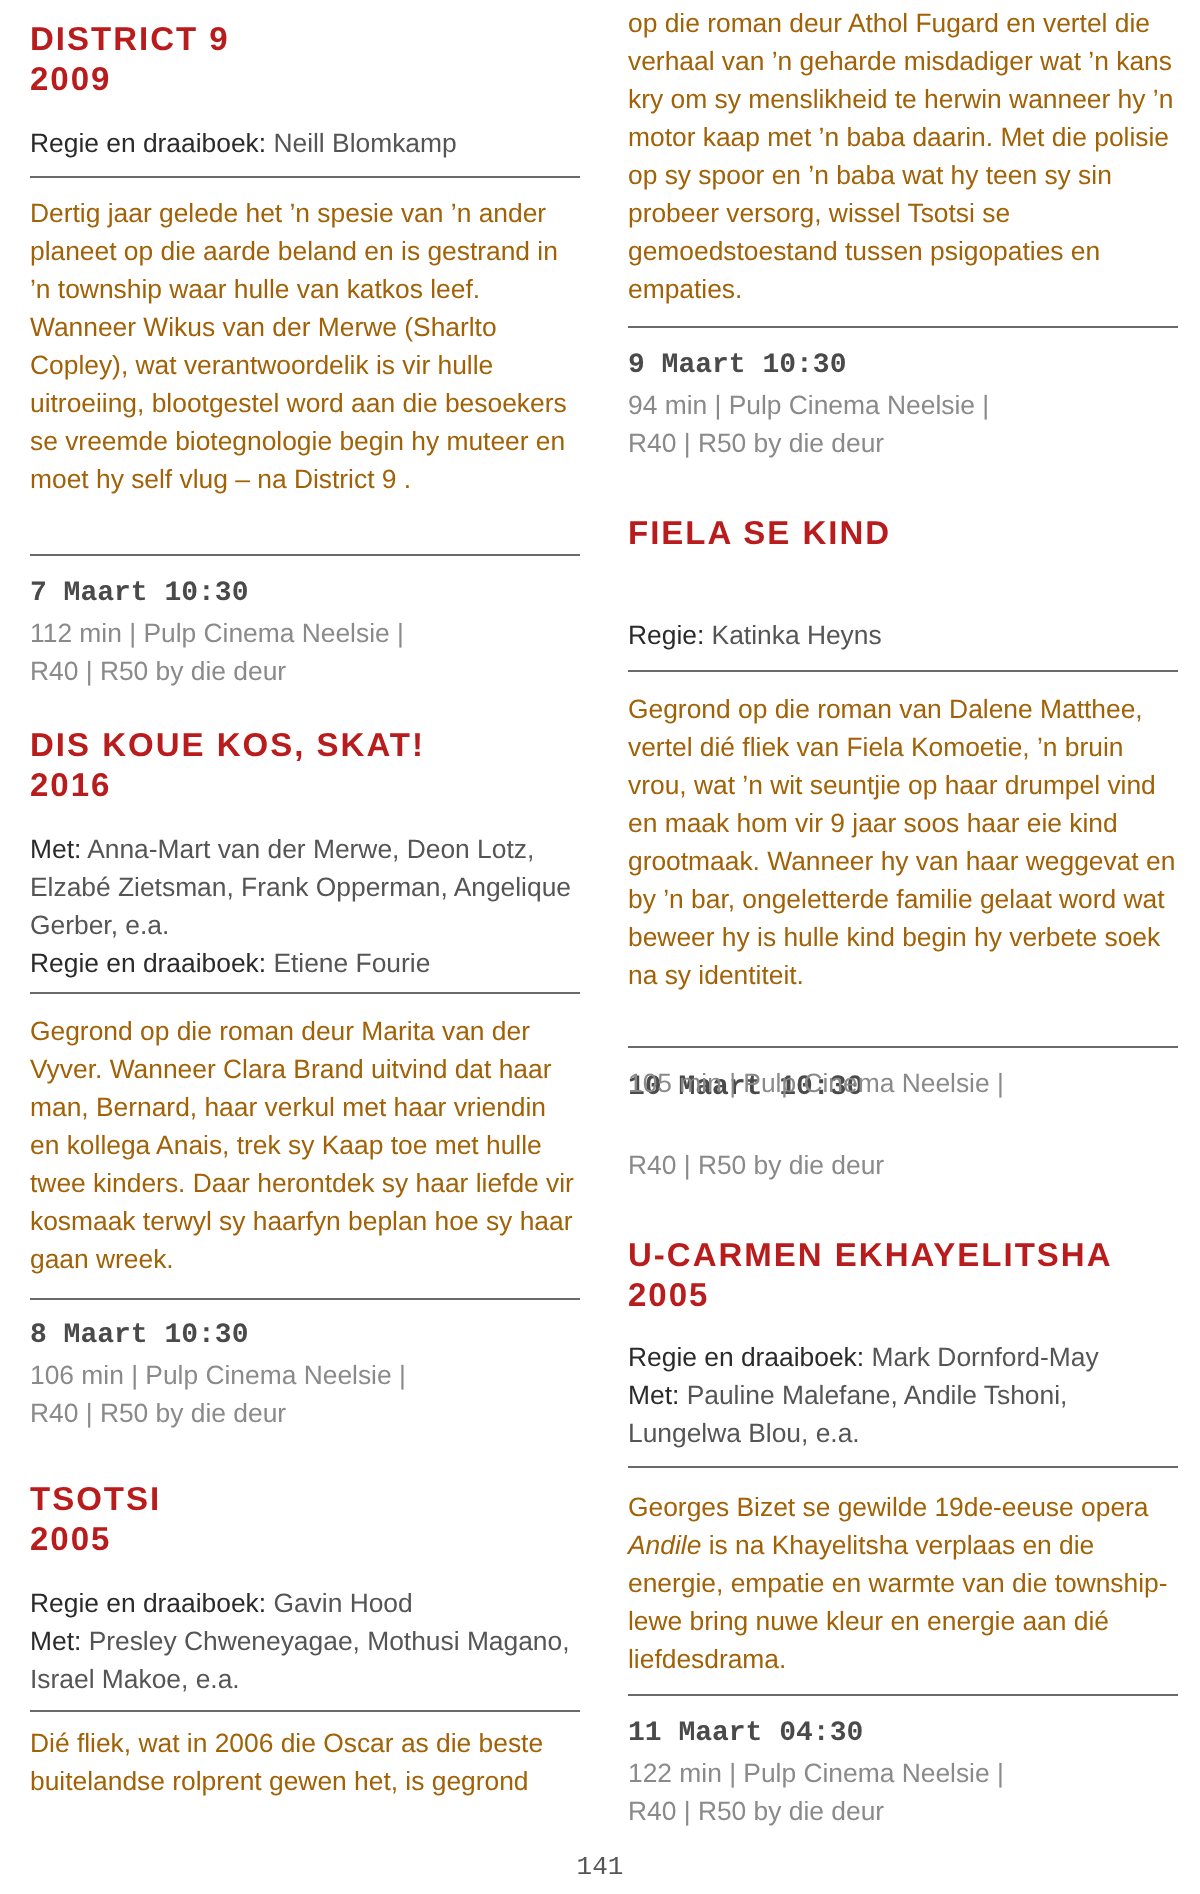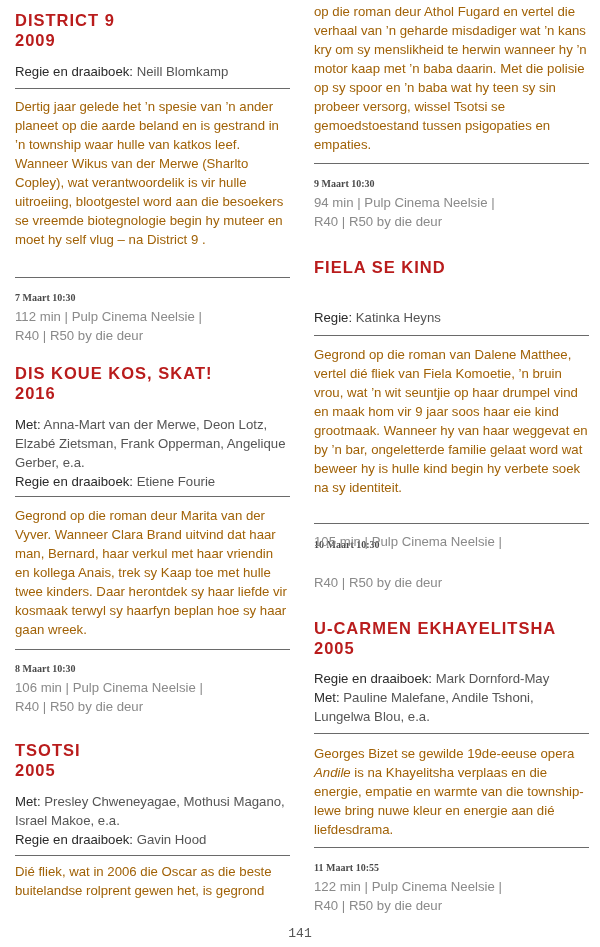--- a/index.html
+++ b/index.html
@@ -8,21 +8,21 @@
   .col { position: absolute; top: 0; width: 275px; }
   .col-left { left: 15px; }
   .col-right { left: 314px; }
   .title { font-family: "Liberation Sans", sans-serif; font-weight: bold; font-size: 16.5px; line-height: 20px;
            color: #b91c1c; letter-spacing: 1px; margin: 0; }
   .credits { font-family: "Liberation Sans", sans-serif; font-size: 13.2px; line-height: 19px; color: #555; margin: 0; }
   .credits b { color: #2a2a2a; font-weight: normal; }
   .divider { height: 0; border-top: 1.5px solid #6a6a6a; margin: 0; }
   .body-text { font-family: "Liberation Sans", sans-serif; font-size: 13.2px; line-height: 19px; color: #a16207; margin: 0; }
   .body-text i { font-style: italic; }
-  .date { font-family: Liberation Serif, serif; font-weight: bold; font-size: 10px; line-height: 19px; color: #4a4a4a; margin: 0; }
+  .date { font-family: Liberation Mono, monospace; font-weight: bold; font-size: 14px; line-height: 19px; color: #4a4a4a; margin: 0; }
   .info { font-family: "Liberation Sans", sans-serif; font-size: 13.2px; line-height: 19px; color: #8a8a8a; margin: 0; }
   .block { position: absolute; left: 0; width: 100%; }
   .page-number { position: absolute; left: 0; width: 600px; top: 926px; text-align: center;
                  font-family: Liberation Mono, monospace; font-size: 13px; color: #555; }
 </style>
 </head>
 <body>
 
 <div class="col col-left">
 
@@ -51,22 +51,22 @@
   <div class="divider block" style="top:649px;"></div>
   <p class="date block" style="top:659px;">8 Maart 10:30</p>
   <p class="info block" style="top:678px;">106 min | Pulp Cinema Neelsie |</p>
   <p class="info block" style="top:697px;">R40 | R50 by die deur</p>
 
   <div class="block" style="top:740px;">
     <p class="title">TSOTSI</p>
     <p class="title">2005</p>
   </div>
   <div class="block" style="top:792px;">
+    <p class="credits"><b>Regie en draaiboek:</b><span> Gavin Hood</span></p>
     <p class="credits"><b>Met:</b><span> Presley Chweneyagae, Mothusi Magano, Israel Makoe, e.a.</span></p>
-    <p class="credits"><b>Regie en draaiboek:</b><span> Gavin Hood</span></p>
   </div>
   <div class="divider block" style="top:855px;"></div>
   <p class="body-text block" style="top:862px;">Dié fliek, wat in 2006 die Oscar as die beste buitelandse rolprent gewen het, is gegrond</p>
 </div>
 
 <div class="col col-right">
   <p class="body-text block" style="top:2px;">op die roman deur Athol Fugard en vertel die verhaal van ’n geharde misdadiger wat ’n kans kry om sy menslikheid te herwin wanneer hy ’n motor kaap met ’n baba daarin. Met die polisie op sy spoor en ’n baba wat hy teen sy sin probeer versorg, wissel Tsotsi se gemoedstoestand tussen psigopaties en empaties.</p>
   <div class="divider block" style="top:163px;"></div>
   <p class="date block" style="top:174px;">9 Maart 10:30</p>
   <p class="info block" style="top:193px;">94 min | Pulp Cinema Neelsie |</p>
@@ -87,18 +87,18 @@
     <p class="title">U-CARMEN EKHAYELITSHA</p>
     <p class="title">2005</p>
   </div>
   <div class="block" style="top:669px;">
     <p class="credits"><b>Regie en draaiboek:</b><span> Mark Dornford-May</span></p>
     <p class="credits"><b>Met:</b><span> Pauline Malefane, Andile Tshoni, Lungelwa Blou, e.a.</span></p>
   </div>
   <div class="divider block" style="top:733px;"></div>
   <p class="body-text block" style="top:744px;"><span>Georges Bizet se gewilde 19de-eeuse opera </span><i>Andile</i><span> is na Khayelitsha verplaas en die energie, empatie en warmte van die township-lewe bring nuwe kleur en energie aan dié liefdesdrama.</span></p>
   <div class="divider block" style="top:847px;"></div>
-  <p class="date block" style="top:858px;">11 Maart 10:55</p>
+  <p class="date block" style="top:858px;">11 Maart 04:30</p>
   <p class="info block" style="top:877px;">122 min | Pulp Cinema Neelsie |</p>
   <p class="info block" style="top:896px;">R40 | R50 by die deur</p>
 </div>
 
 <div class="page-number">141</div>
 
 </body></html>

